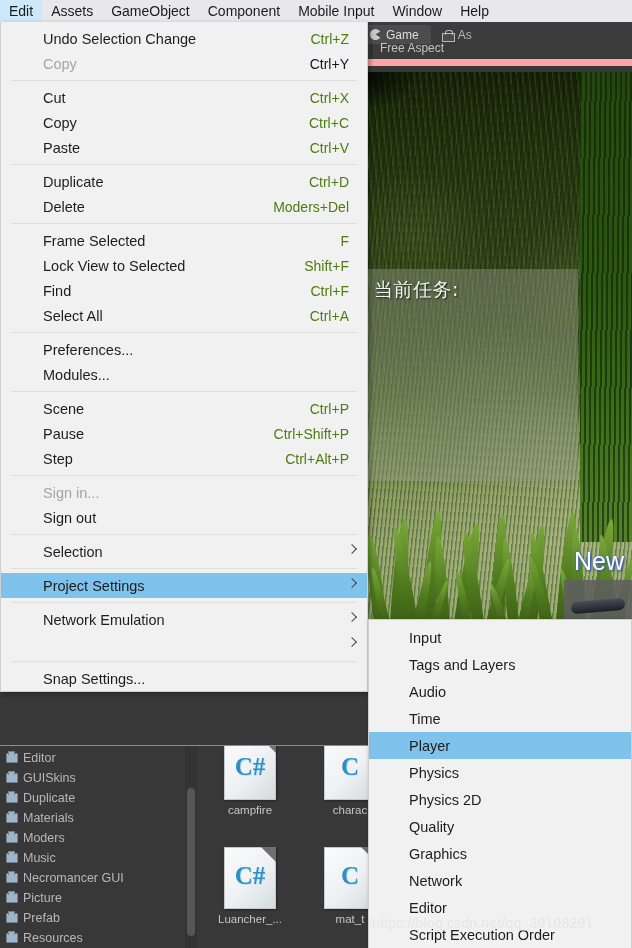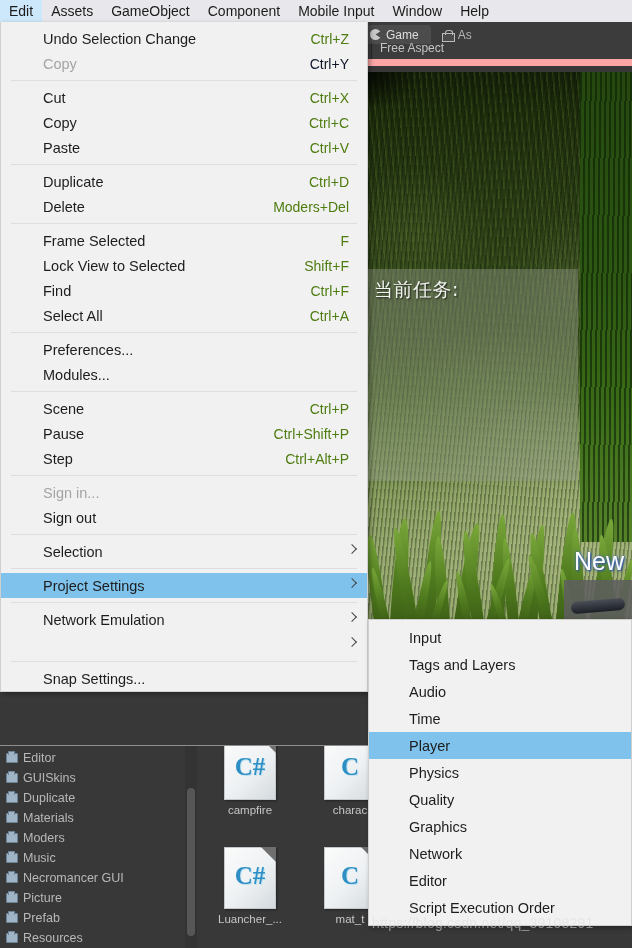--- a/index.html
+++ b/index.html
@@ -581,20 +581,23 @@
       <div class="smi">
         <span>Time</span>
       </div>
       <div class="smi sel">
         <span>Player</span>
       </div>
       <div class="smi">
         <span>Physics</span>
       </div>
       <div class="smi">
+        <span>Physics 2D</span>
+      </div>
+      <div class="smi">
         <span>Quality</span>
       </div>
       <div class="smi">
         <span>Graphics</span>
       </div>
       <div class="smi">
         <span>Network</span>
       </div>
       <div class="smi">
         <span>Editor</span>

